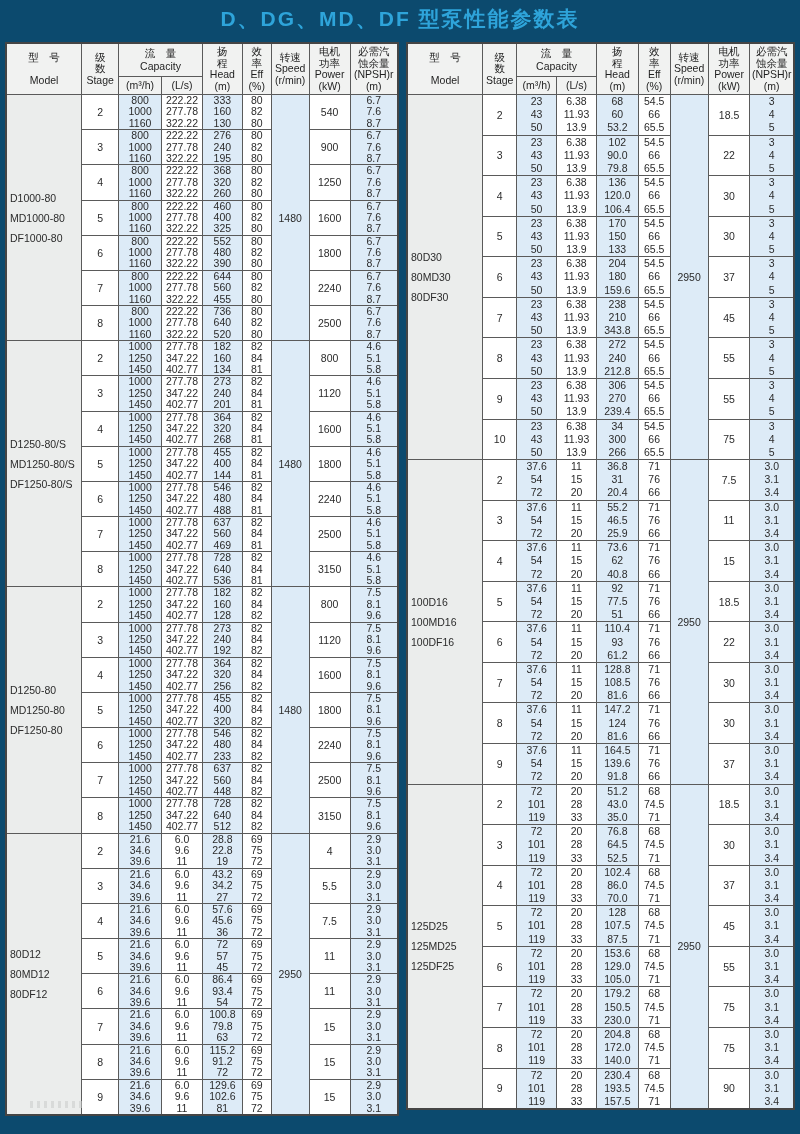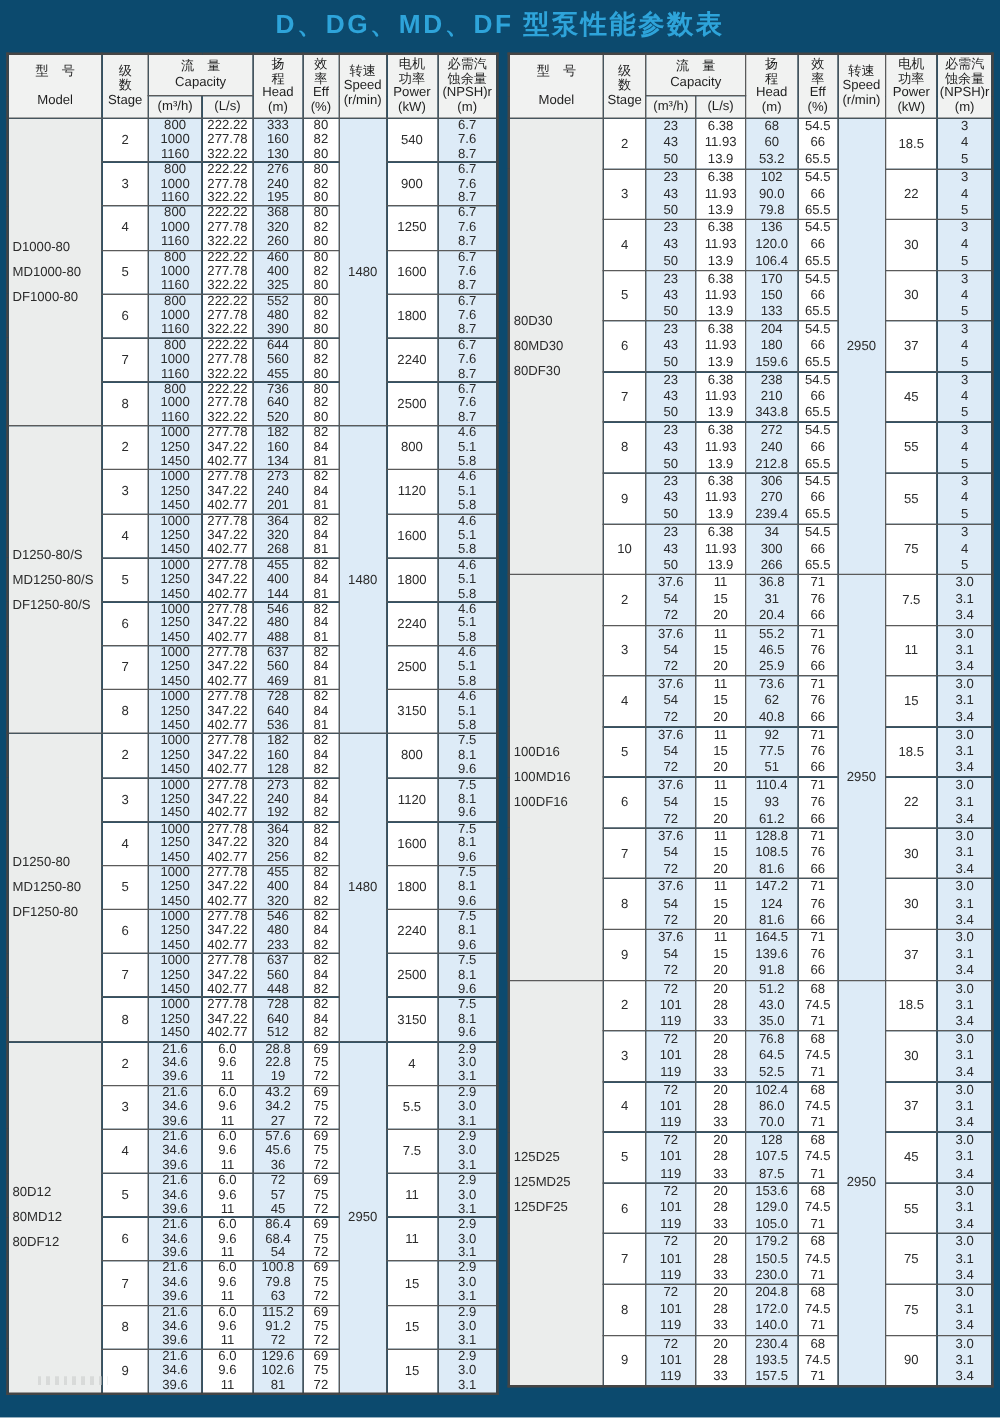--- a/index.html
+++ b/index.html
@@ -842,21 +842,21 @@
                 <div class="ln">34.6</div>
                 <div class="ln">39.6</div>
               </td>
               <td class="c-ls">
                 <div class="ln">6.0</div>
                 <div class="ln">9.6</div>
                 <div class="ln">11</div>
               </td>
               <td class="c-head">
                 <div class="ln">86.4</div>
-                <div class="ln">68.4</div>
+                <div class="ln">93.4</div>
                 <div class="ln">54</div>
               </td>
               <td class="c-eff">
                 <div class="ln">69</div>
                 <div class="ln">75</div>
                 <div class="ln">72</div>
               </td>
               <td class="c-power single">11</td>
               <td class="c-npsh">
                 <div class="ln">2.9</div>

